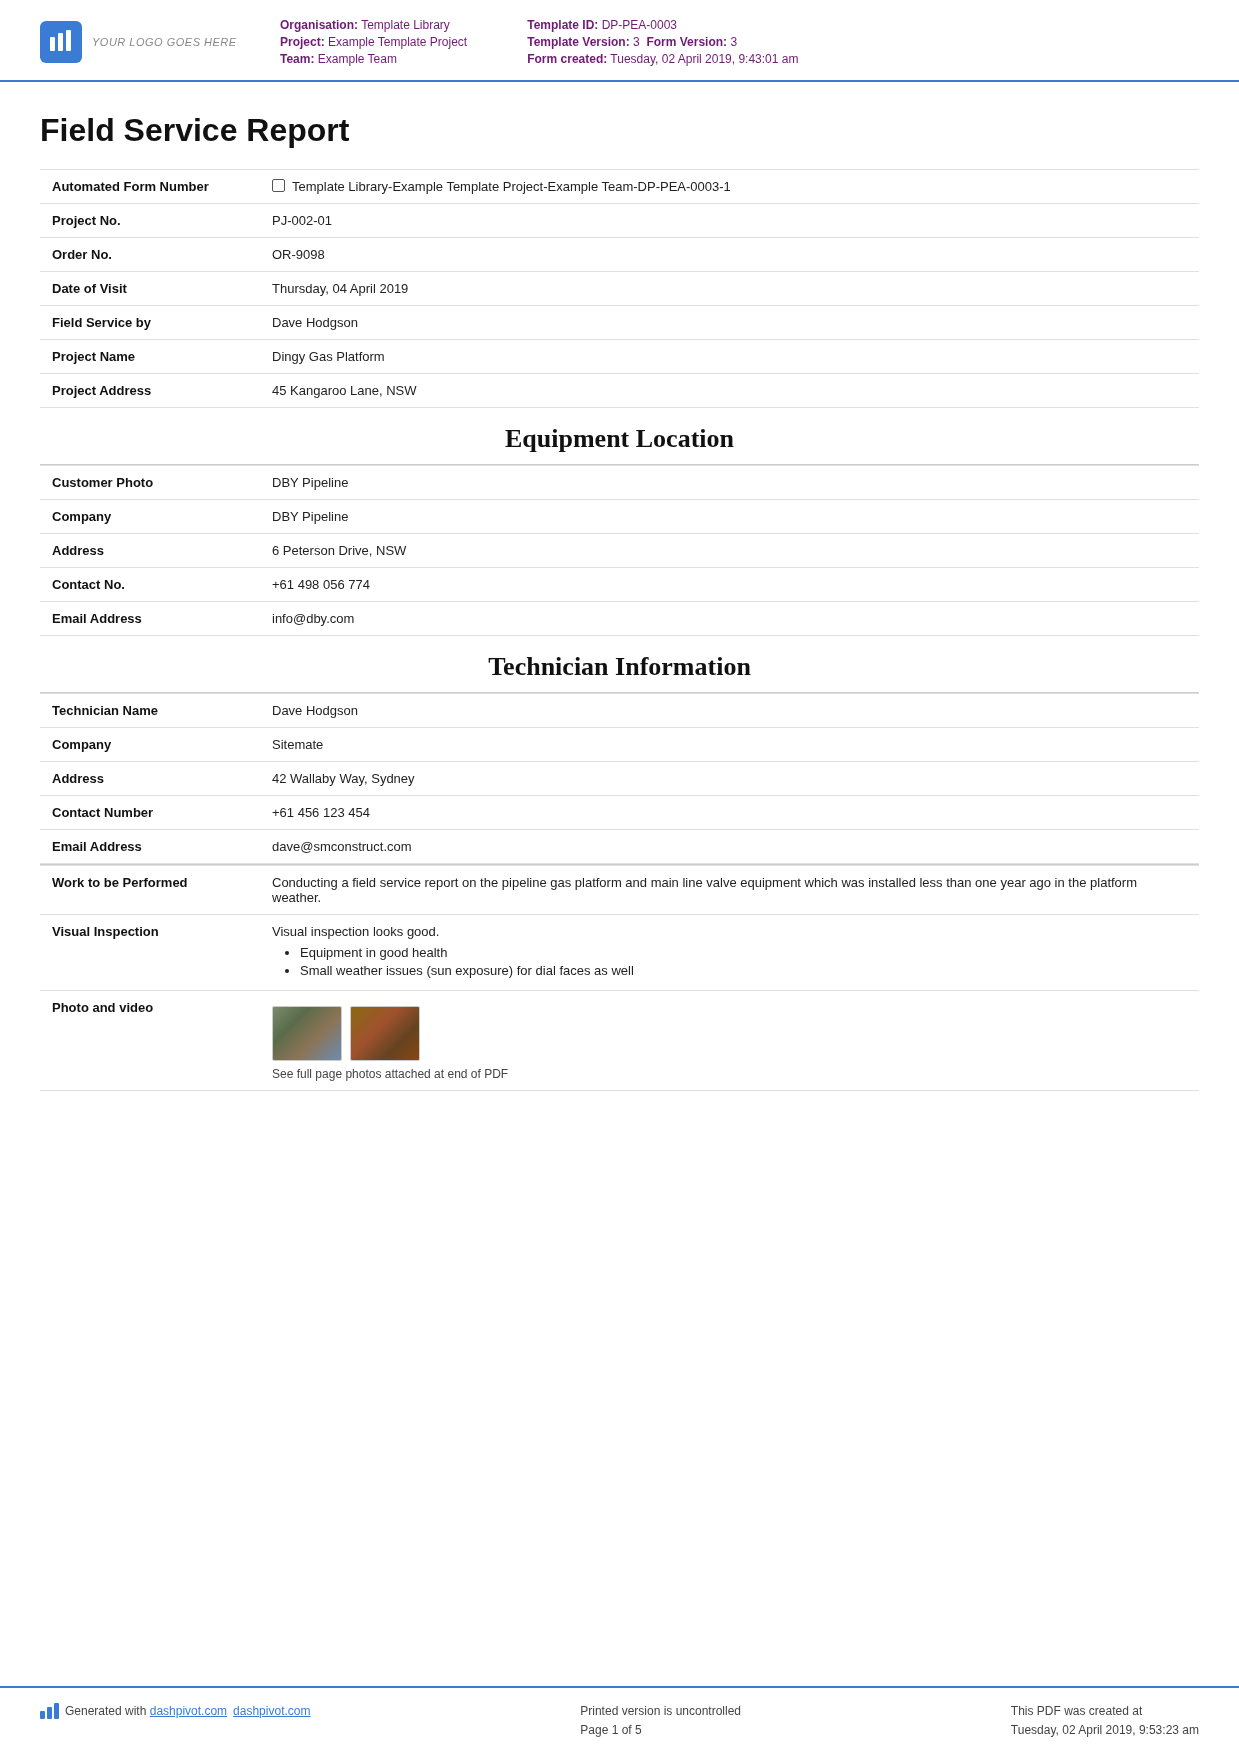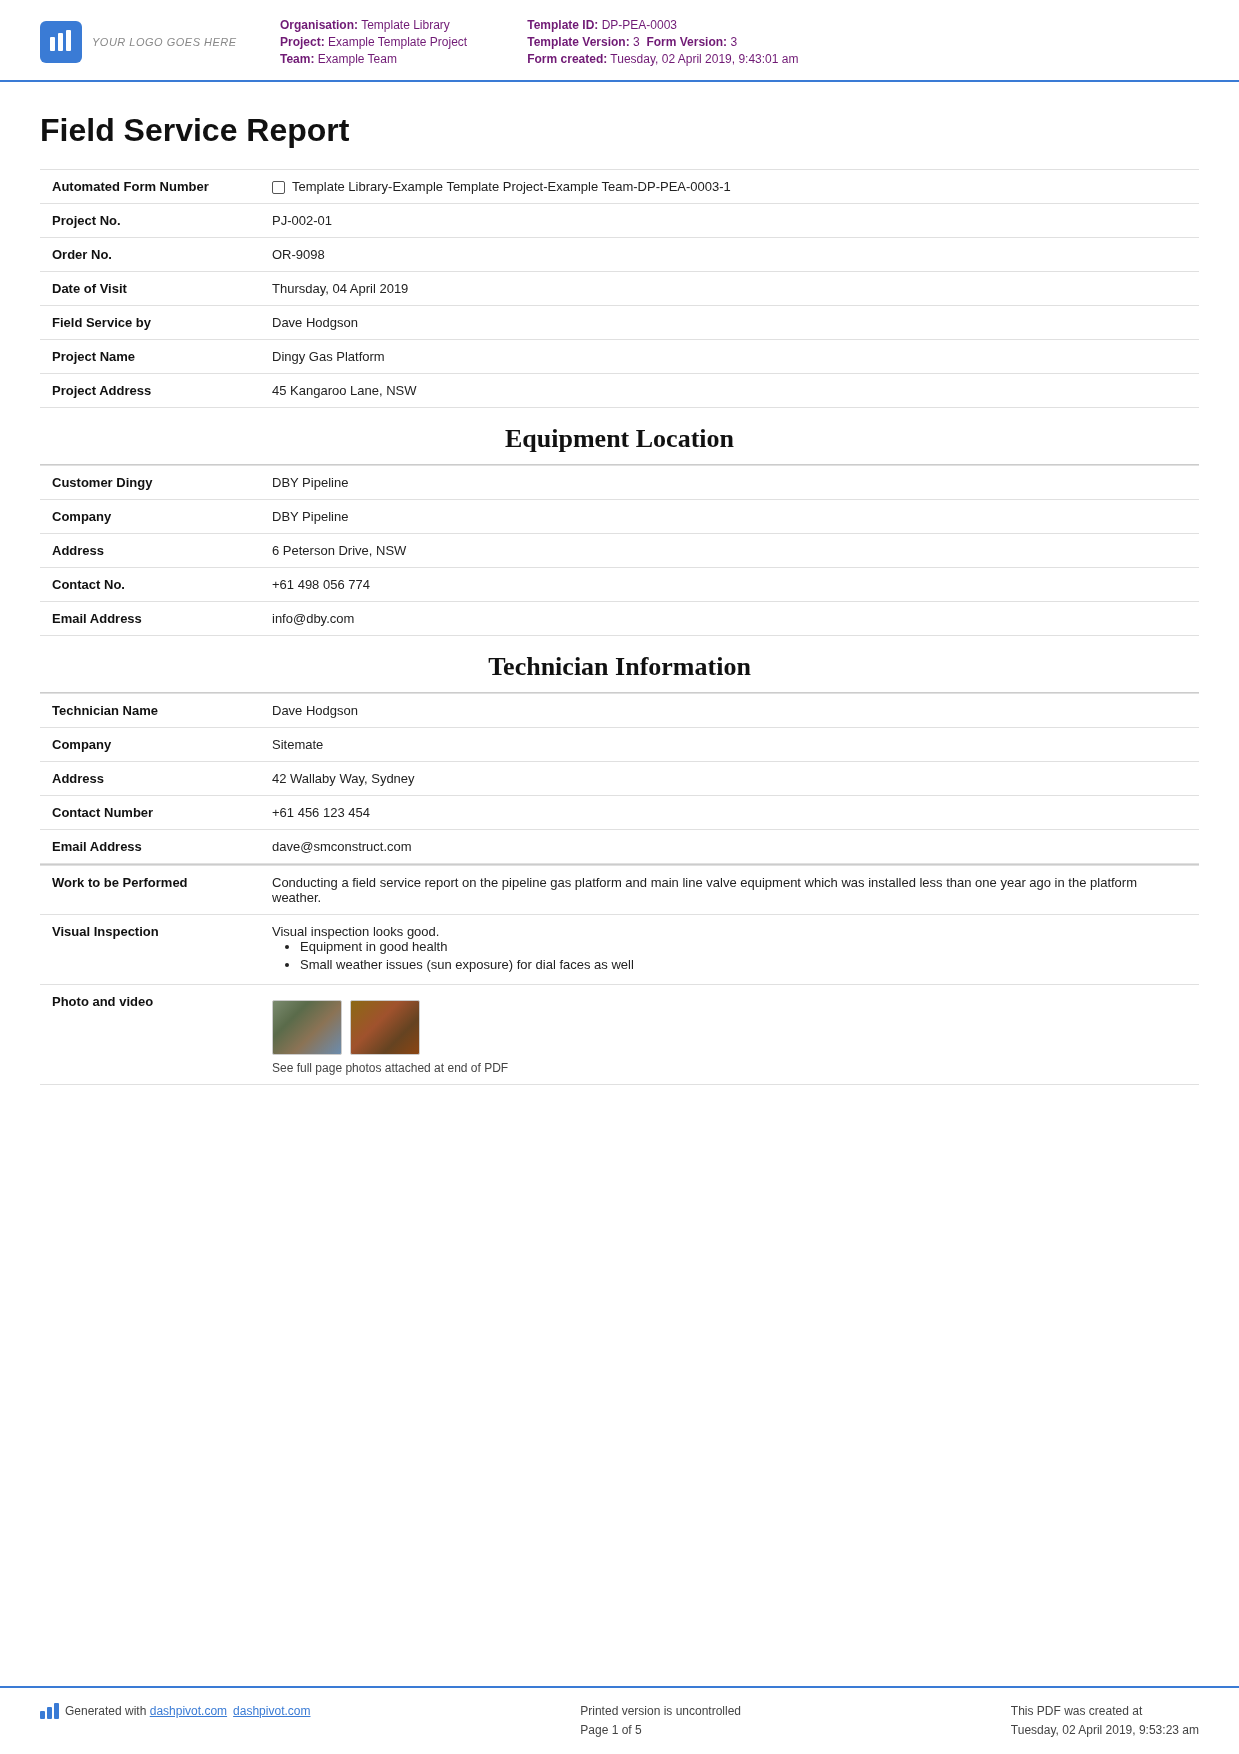--- a/index.html
+++ b/index.html
@@ -115,20 +115,21 @@
     }
     .section-divider {
       border: none;
       border-top: 1px solid #ccc;
       margin: 0;
     }
     
     .bullet-list {
       list-style: disc;
       margin-left: 28px;
+      margin-top: 6px;
     }
     .bullet-list li {
       margin-bottom: 3px;
       font-size: 13px;
     }
     
     .photo-row {
       display: flex;
       gap: 8px;
       margin-top: 6px;
@@ -183,21 +184,21 @@
       gap: 2px;
       align-items: flex-end;
     }
     .footer-bar {
       width: 5px;
       background: #3a7bd5;
       border-radius: 1px;
     }
     .automated-form-value {
       display: flex;
-      align-items: flex-end;
+      align-items: flex-start;
       gap: 4px;
     }
     .checkbox-icon {
       display: inline-block;
       width: 13px;
       height: 13px;
       border: 1px solid #555;
       border-radius: 2px;
       margin-right: 3px;
       vertical-align: middle;
@@ -277,21 +278,21 @@
     </table>
 
     <div class="section-header">
       <h2>Equipment Location</h2>
     </div>
     <hr class="section-divider">
 
     <table class="info-table">
       <tbody>
         <tr>
-          <td><strong>Customer Dingy</strong></td>
+          <td><strong>Customer Photo</strong></td>
           <td>DBY Pipeline</td>
         </tr>
         <tr>
           <td><strong>Company</strong></td>
           <td>DBY Pipeline</td>
         </tr>
         <tr>
           <td><strong>Address</strong></td>
           <td>6 Peterson Drive, NSW</td>
         </tr>

